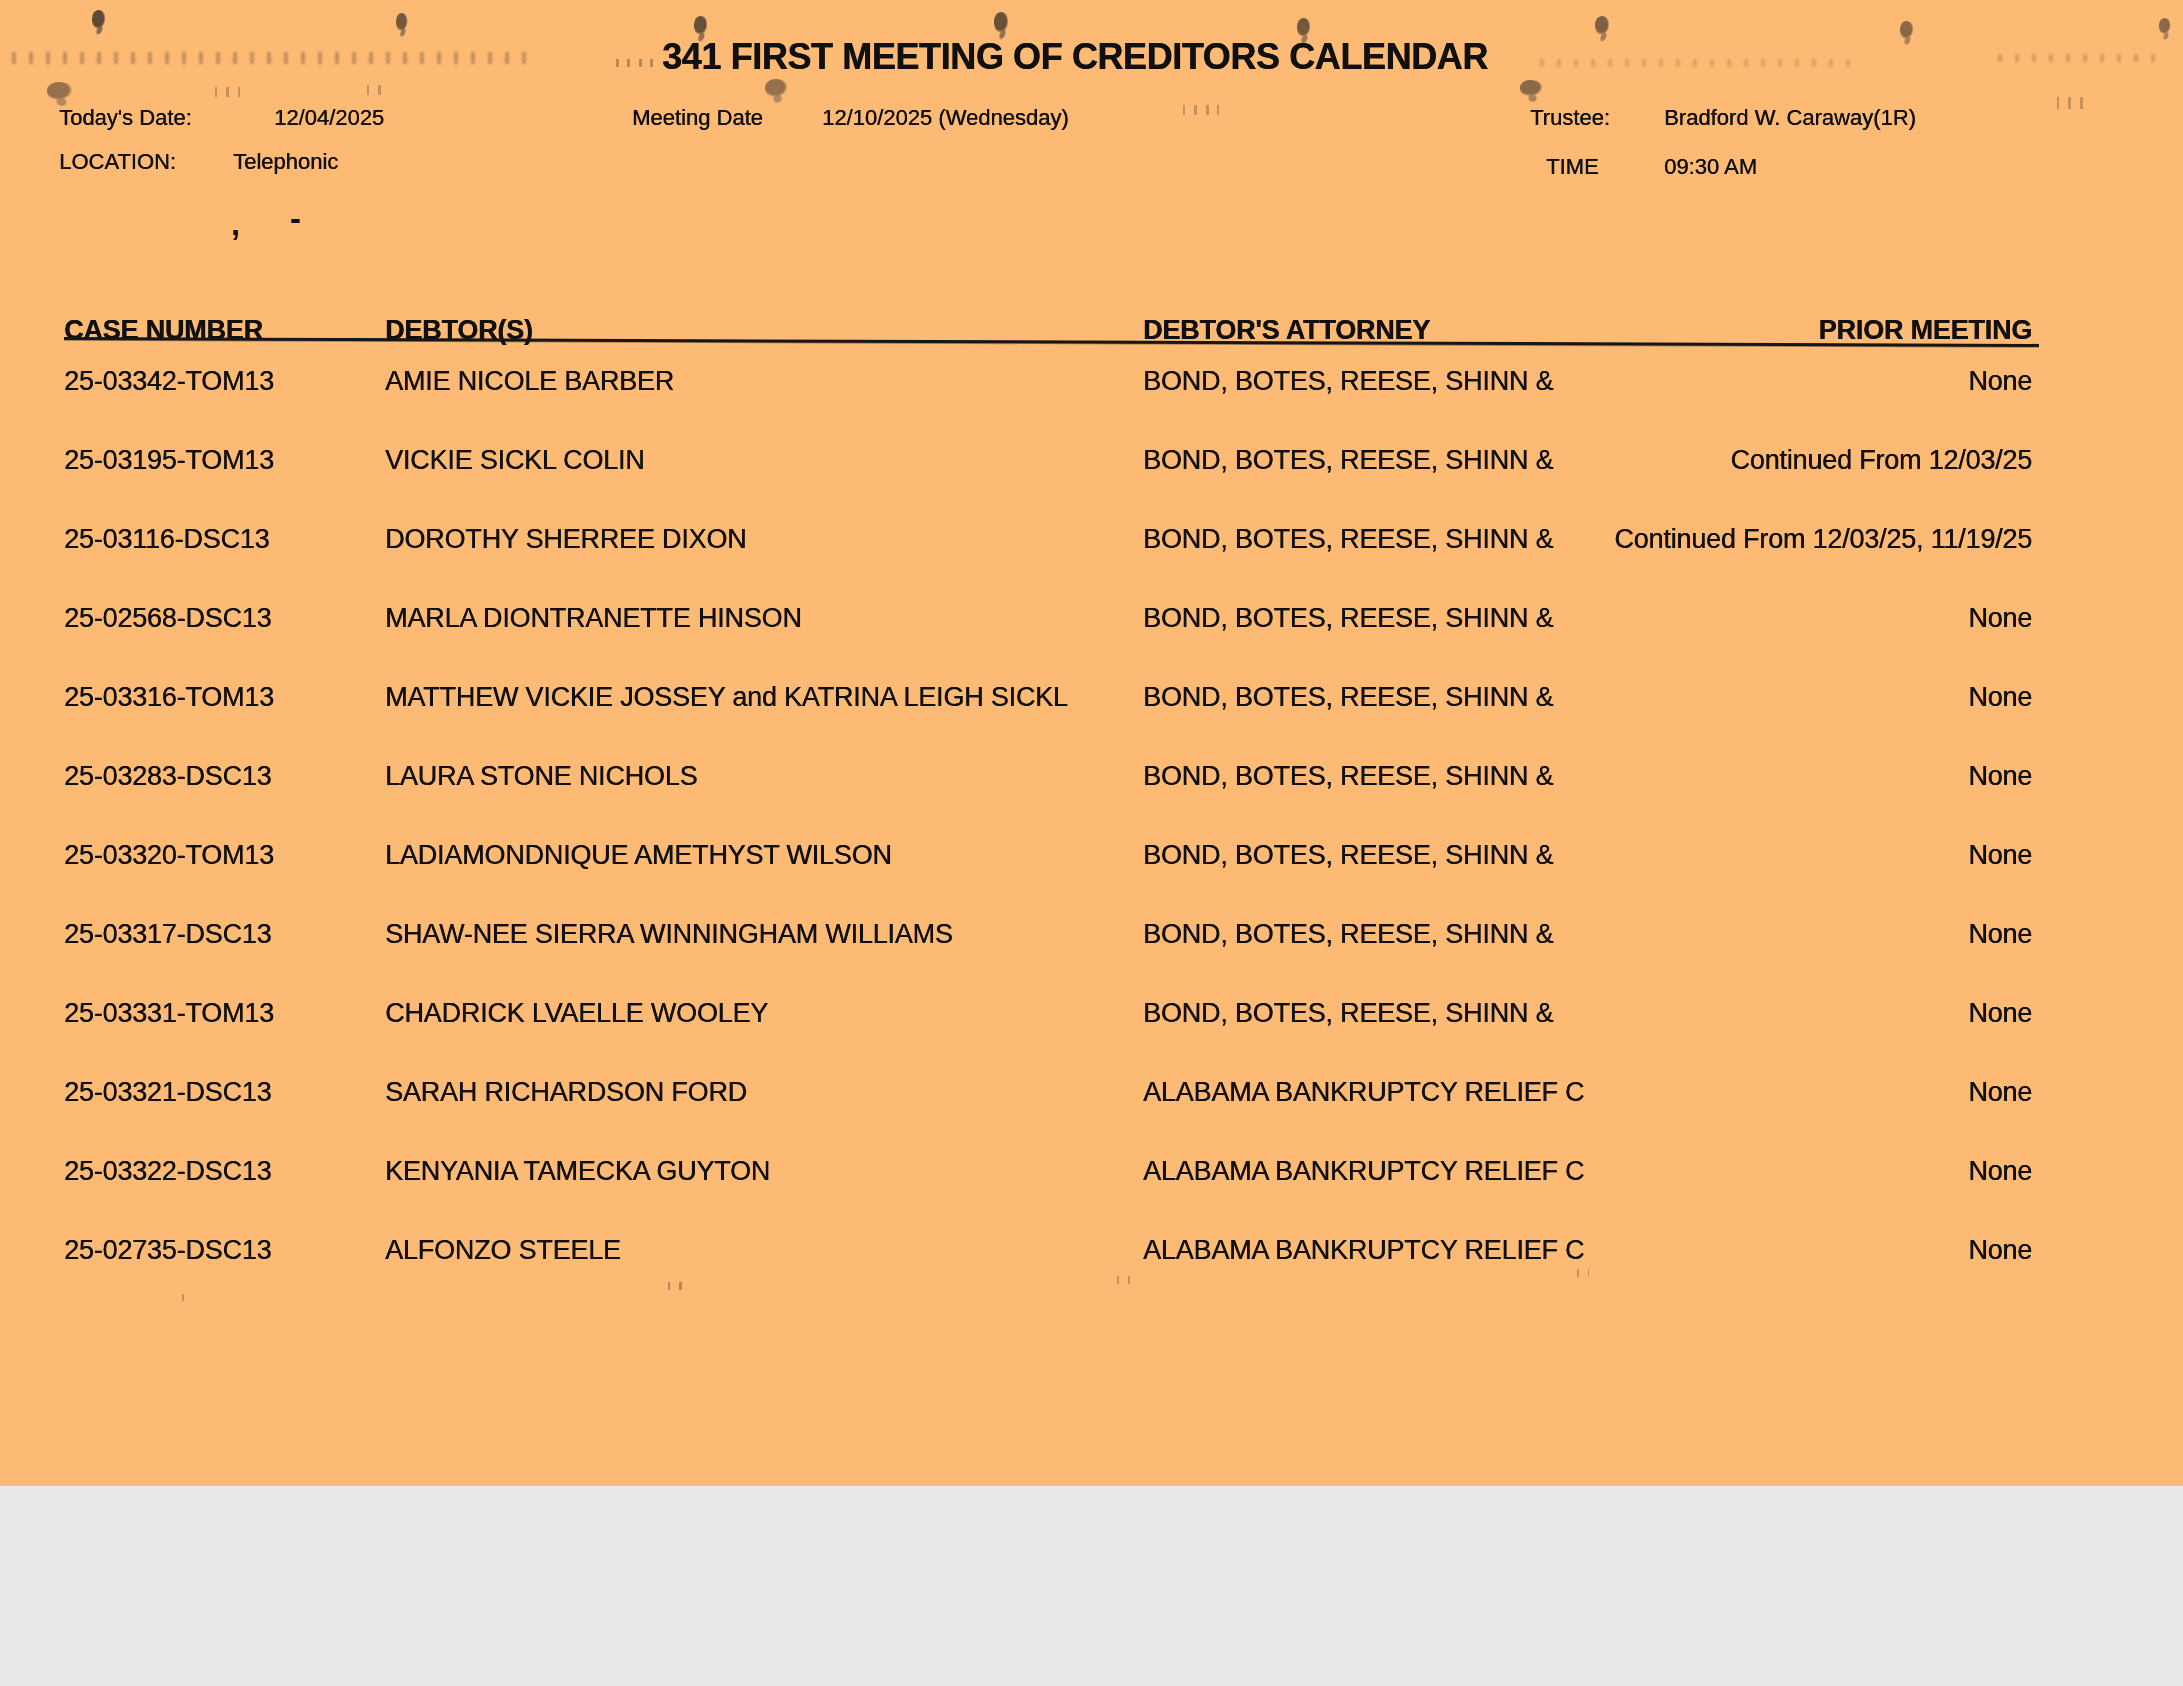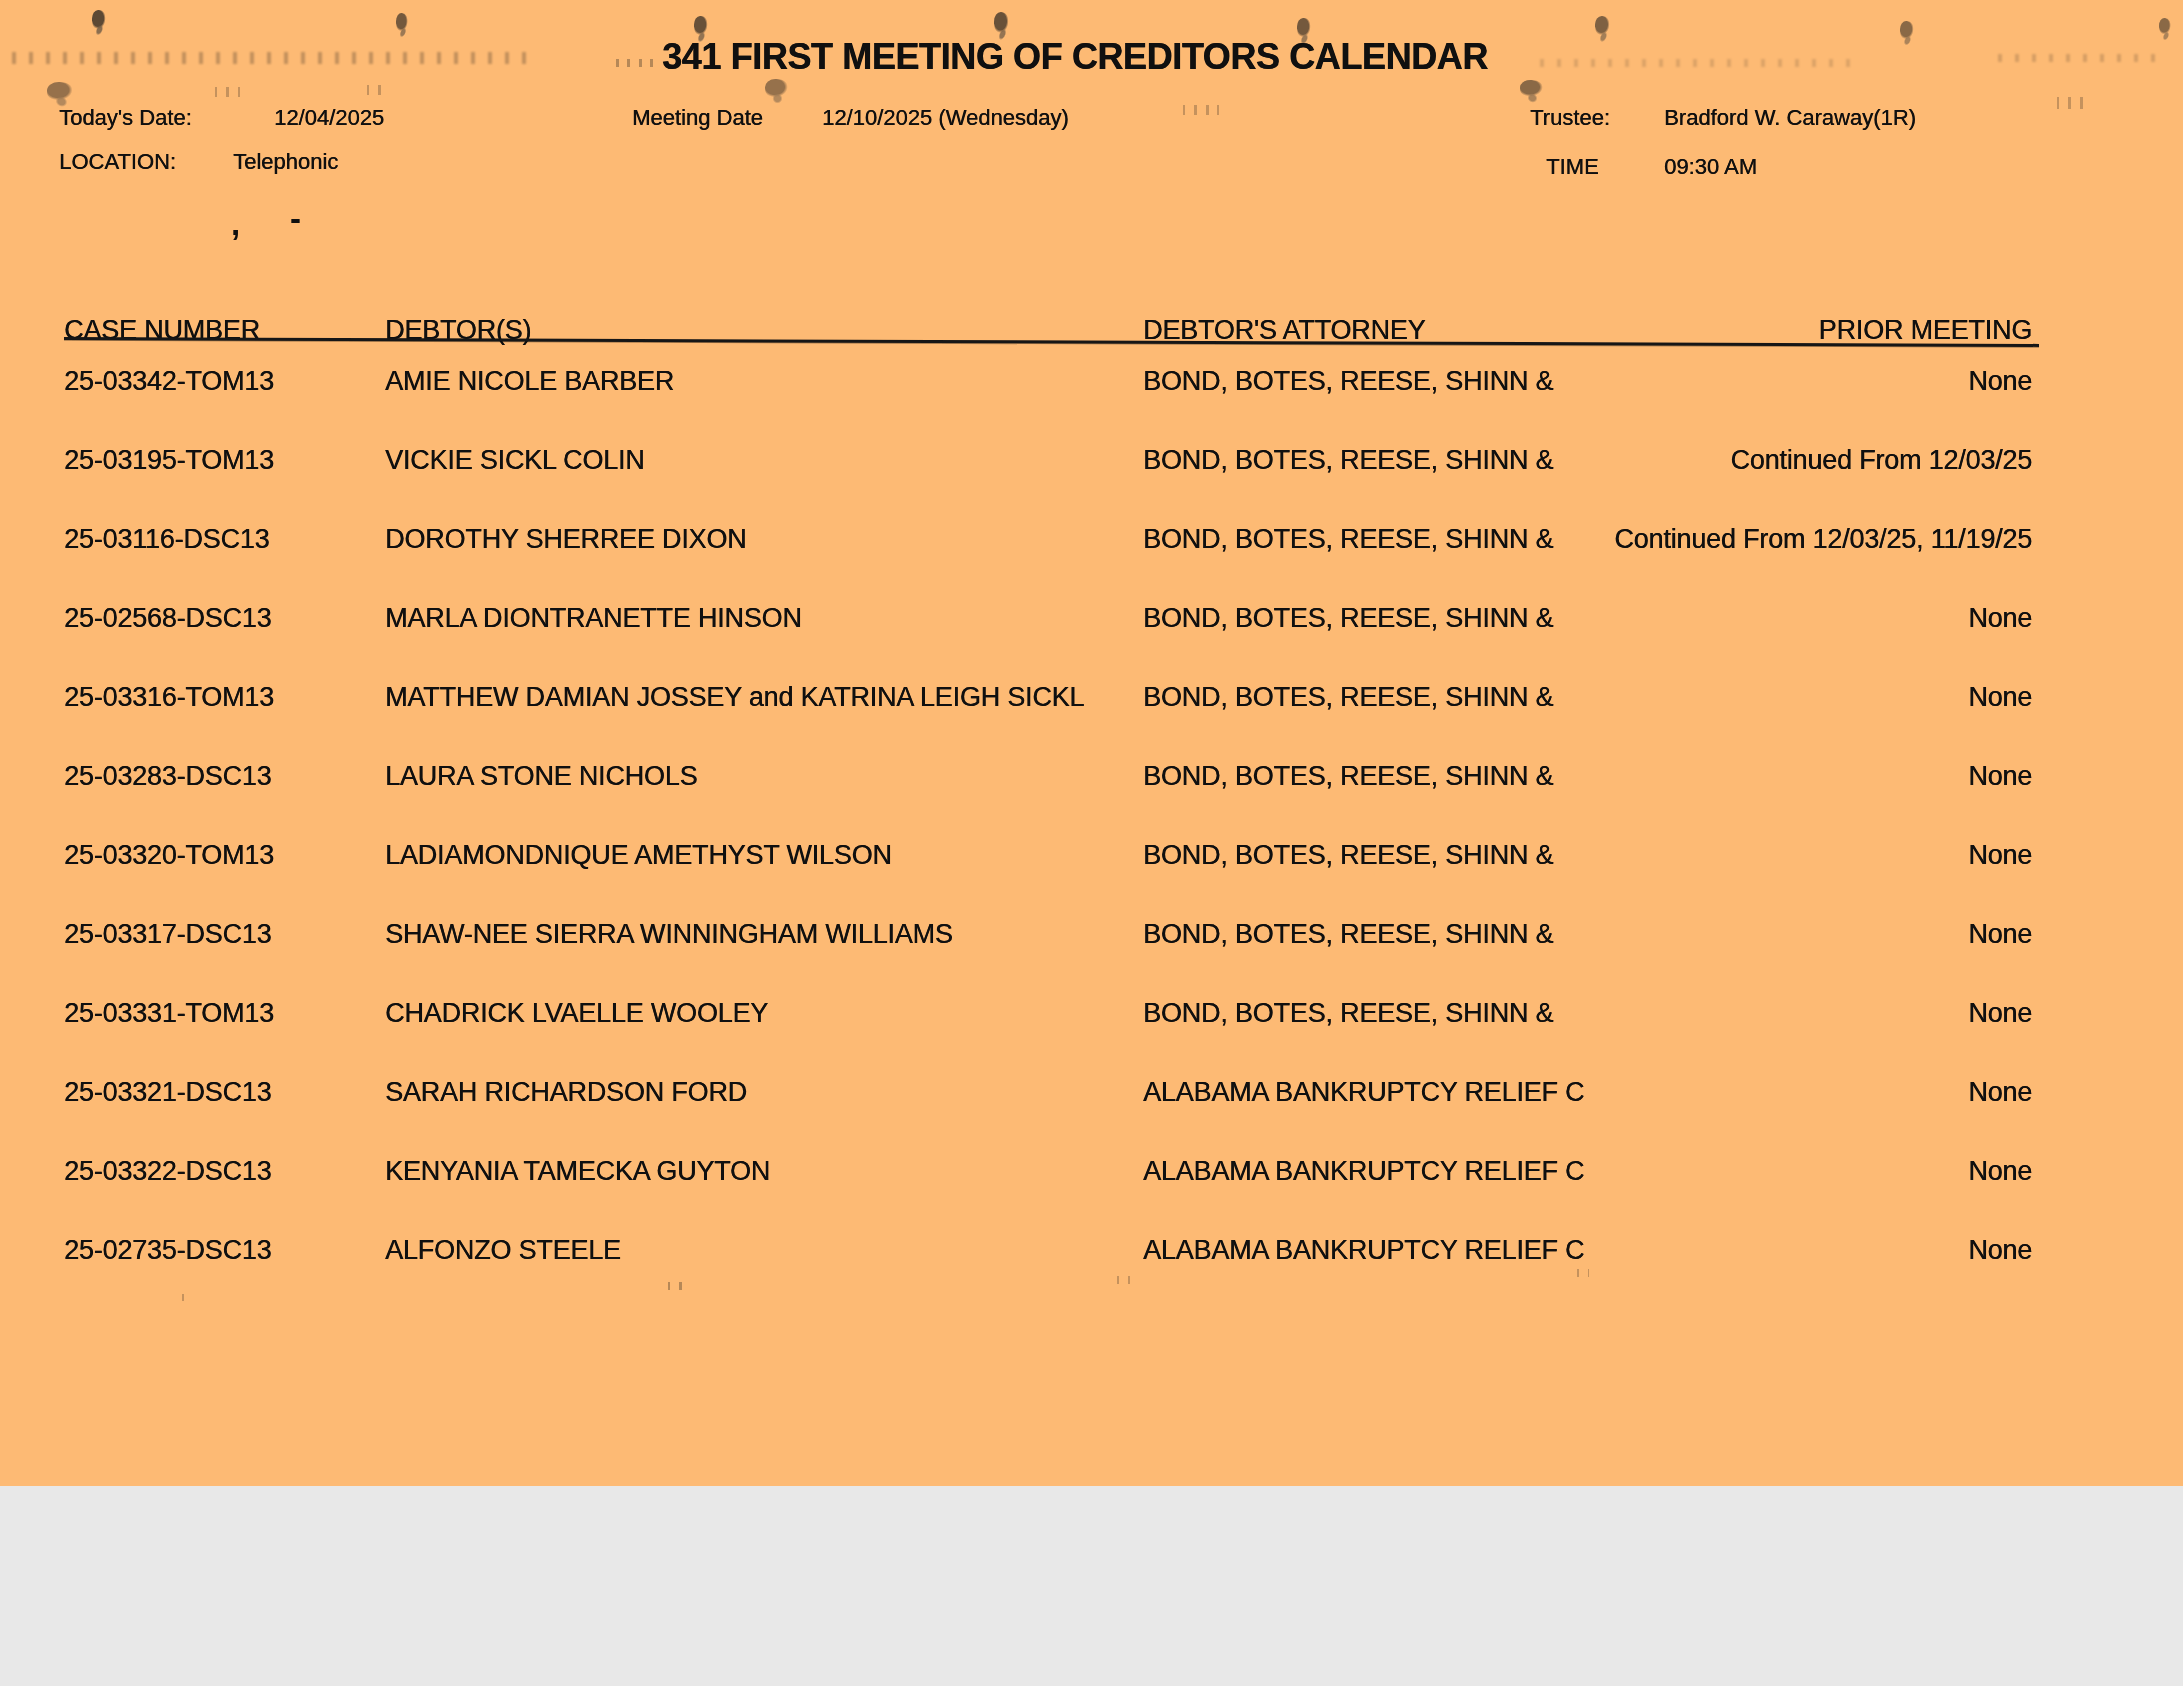--- a/index.html
+++ b/index.html
@@ -17,21 +17,21 @@
     font-size:36px;font-weight:bold;letter-spacing:-0.4px;
     text-shadow:0.5px 0 0 currentColor;
   }
   .lbl,.val{font-size:22px;font-weight:normal;text-shadow:0.4px 0 0 currentColor;}
   
   table.cal{
     position:absolute;left:64px;top:305px;width:1967px;
     border-collapse:collapse;table-layout:fixed;
   }
   table.cal th{
-    font-size:27px;font-weight:normal;text-align:left;vertical-align:top;
+    font-size:27px;font-weight:bold;text-align:left;vertical-align:top;
     height:38px;padding:9.8px 0 0 0;letter-spacing:-0.2px;
     text-shadow:0.4px 0 0 currentColor;white-space:nowrap;
   }
   table.cal th.r{text-align:right;}
   table.cal td{
     font-size:27px;vertical-align:top;height:66px;padding:13px 0 0 0;
     letter-spacing:-0.2px;text-shadow:0.4px 0 0 currentColor;white-space:nowrap;
     overflow:visible;
   }
   td.prior{text-align:right;}
@@ -161,21 +161,21 @@
           <td class="prior">Continued From 12/03/25, 11/19/25</td>
         </tr>
         <tr>
           <td>25-02568-DSC13</td>
           <td>MARLA DIONTRANETTE HINSON</td>
           <td>BOND, BOTES, REESE, SHINN &amp;</td>
           <td class="prior">None</td>
         </tr>
         <tr>
           <td>25-03316-TOM13</td>
-          <td>MATTHEW DAMIAN JOSSEY and KATRINA LEIGH SICKL</td>
+          <td>MATTHEW VICKIE JOSSEY and KATRINA LEIGH SICKL</td>
           <td>BOND, BOTES, REESE, SHINN &amp;</td>
           <td class="prior">None</td>
         </tr>
         <tr>
           <td>25-03283-DSC13</td>
           <td>LAURA STONE NICHOLS</td>
           <td>BOND, BOTES, REESE, SHINN &amp;</td>
           <td class="prior">None</td>
         </tr>
         <tr>

